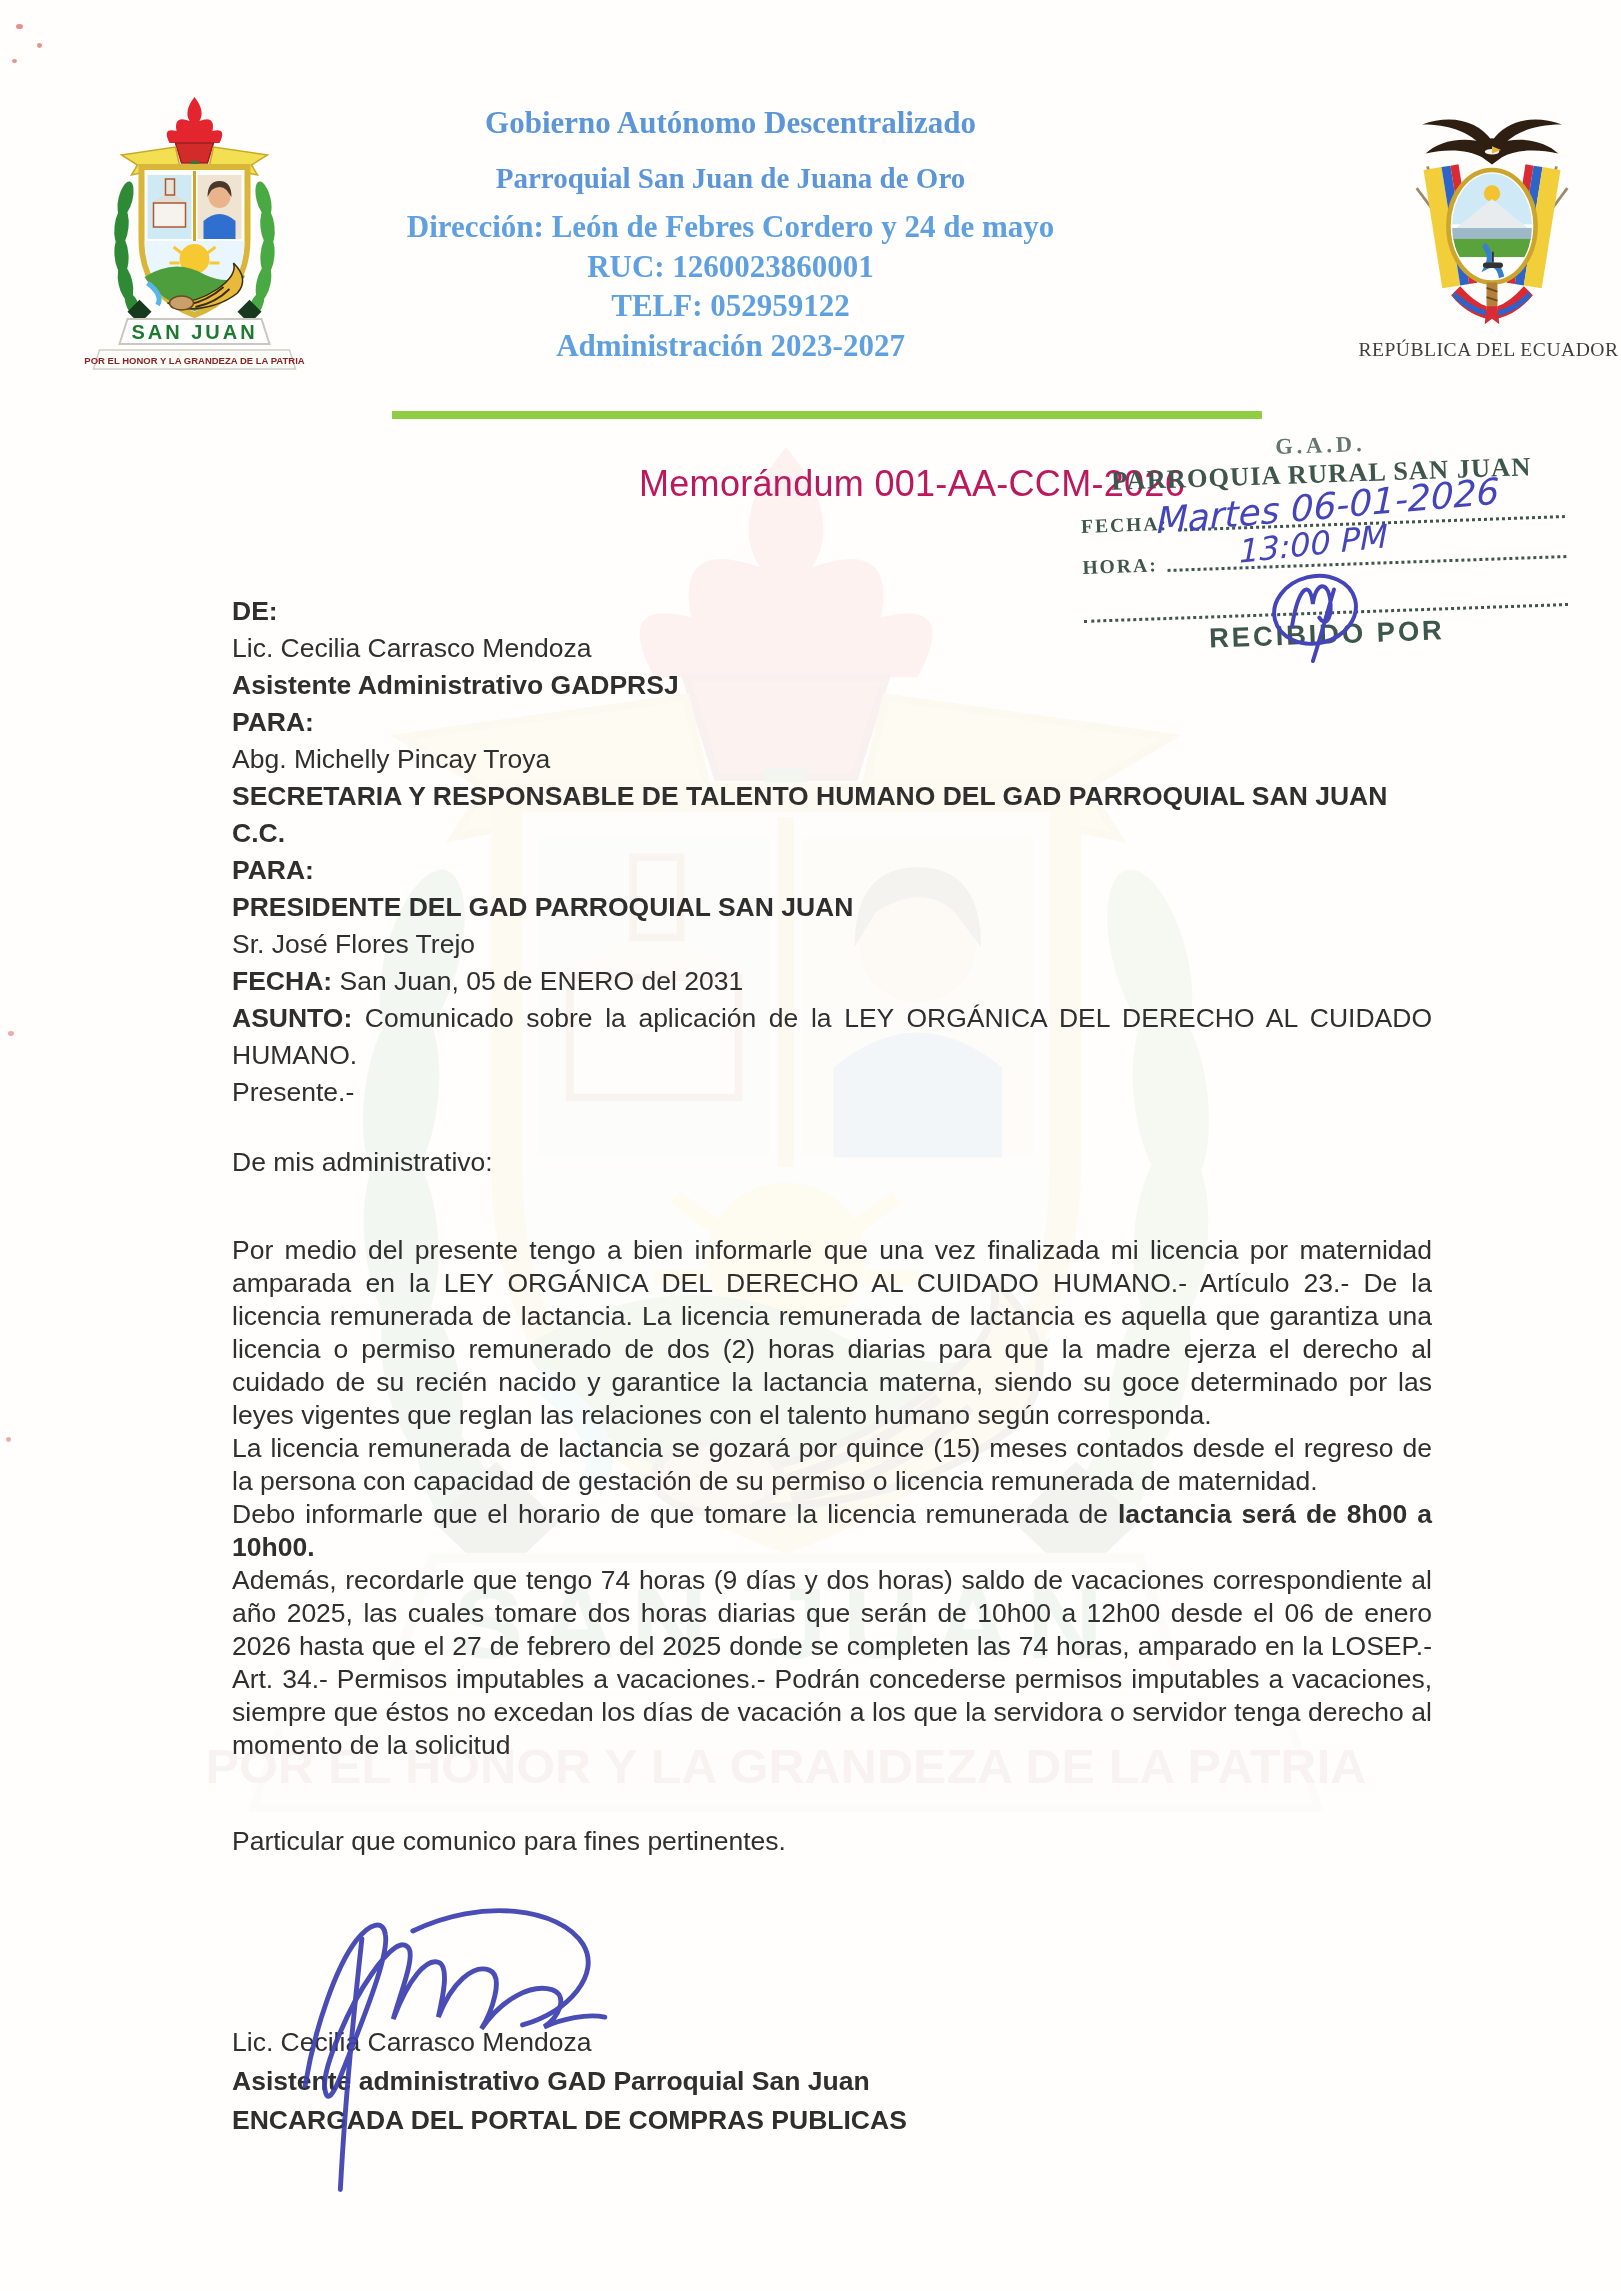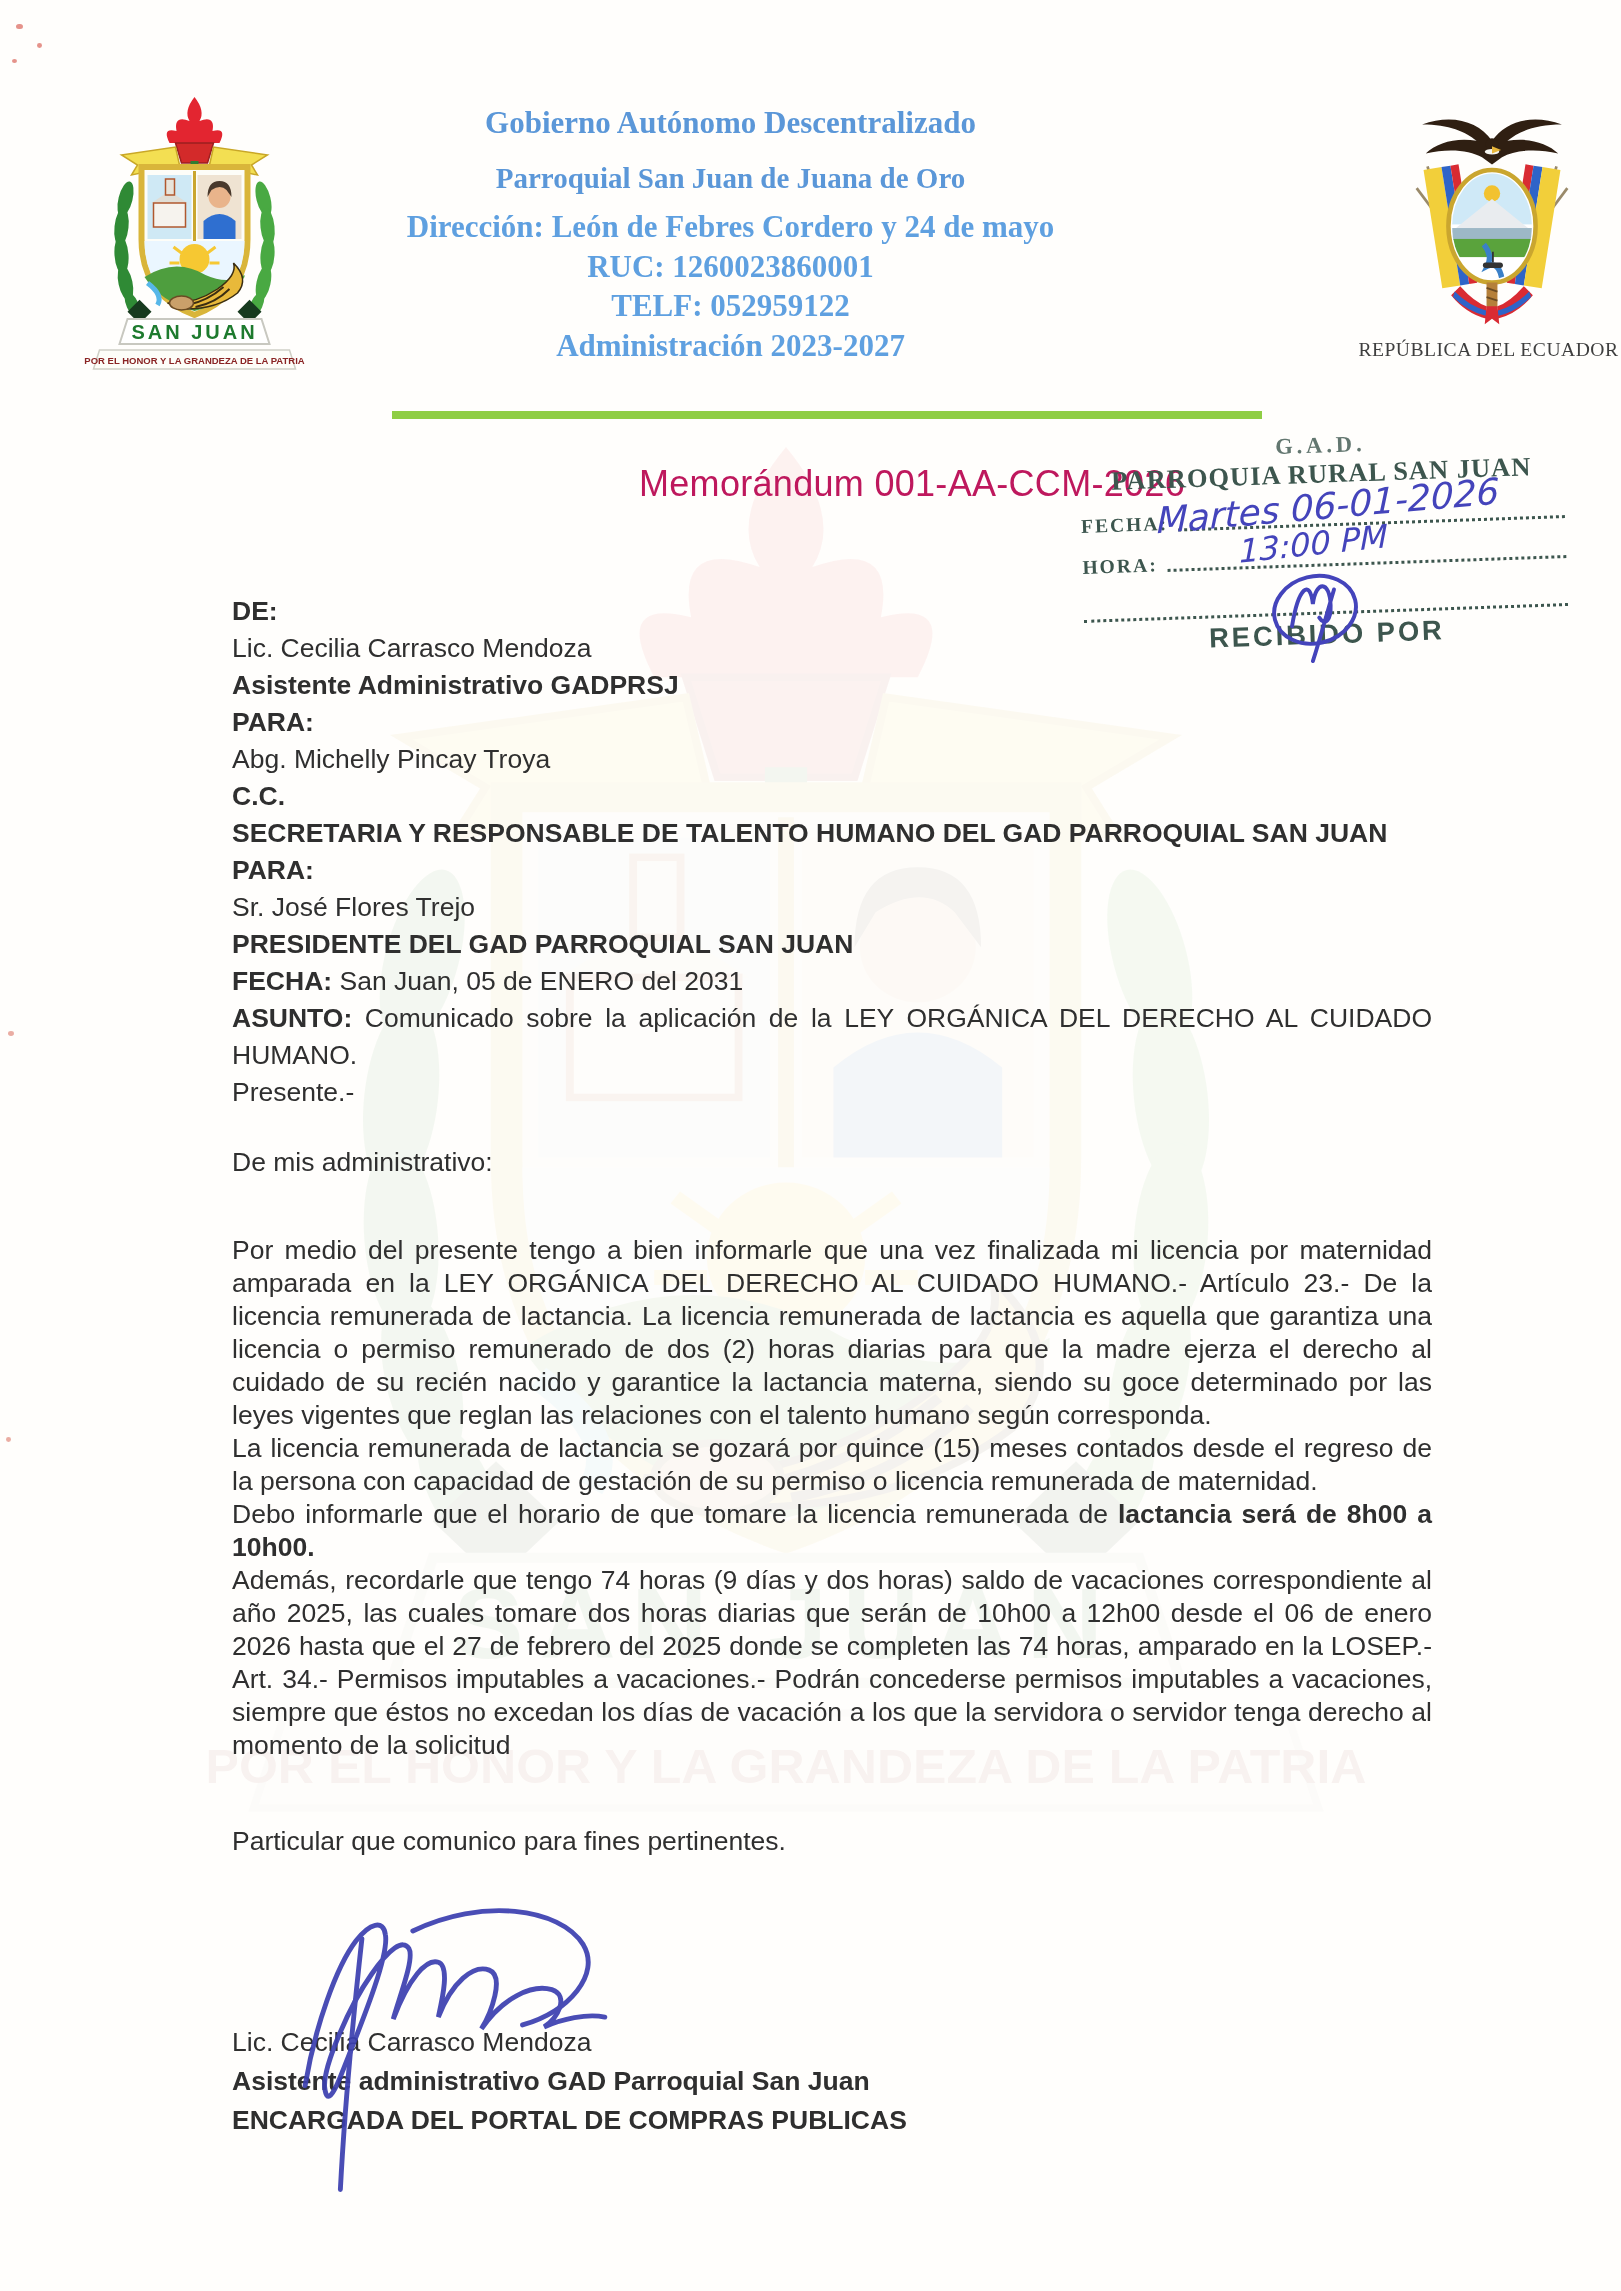--- a/index.html
+++ b/index.html
@@ -245,25 +245,25 @@
       <div class="rec-label">RECIBIDO POR</div>
     </div>
   </div>
 
   <div class="letter">
     <div class="line b">DE:</div>
     <div class="line">Lic. Cecilia Carrasco Mendoza</div>
     <div class="line b">Asistente Administrativo GADPRSJ</div>
     <div class="line b">PARA:</div>
     <div class="line">Abg. Michelly Pincay Troya</div>
+    <div class="line b">SECRETARIA Y RESPONSABLE DE TALENTO HUMANO DEL GAD PARROQUIAL SAN JUAN</div>
     <div class="line b">C.C.</div>
-    <div class="line b">SECRETARIA Y RESPONSABLE DE TALENTO HUMANO DEL GAD PARROQUIAL SAN JUAN</div>
     <div class="line b">PARA:</div>
+    <div class="line b">PRESIDENTE DEL GAD PARROQUIAL SAN JUAN</div>
     <div class="line">Sr. José Flores Trejo</div>
-    <div class="line b">PRESIDENTE DEL GAD PARROQUIAL SAN JUAN</div>
     <div class="line"><span class="b">FECHA:</span> <span>San Juan, 05 de ENERO del 2031</span></div>
     <p class="asunto"><span class="b">ASUNTO:</span> <span>Comunicado sobre la aplicación de la LEY ORGÁNICA DEL DERECHO AL CUIDADO HUMANO.</span></p>
     <div class="line">Presente.-</div>
 
     <p class="salutation">De mis administrativo:</p>
 
     <p class="p1">Por medio del presente tengo a bien informarle que una vez finalizada mi licencia por maternidad amparada en la LEY ORGÁNICA DEL DERECHO AL CUIDADO HUMANO.- Artículo 23.- De la licencia remunerada de lactancia. La licencia remunerada de lactancia es aquella que garantiza una licencia o permiso remunerado de dos (2) horas diarias para que la madre ejerza el derecho al cuidado de su recién nacido y garantice la lactancia materna, siendo su goce determinado por las leyes vigentes que reglan las relaciones con el talento humano según corresponda.</p>
     <p>La licencia remunerada de lactancia se gozará por quince (15) meses contados desde el regreso de la persona con capacidad de gestación de su permiso o licencia remunerada de maternidad.</p>
     <p><span>Debo informarle que el horario de que tomare la licencia remunerada de </span><span class="b">lactancia será de 8h00 a 10h00.</span></p>
     <p>Además, recordarle que tengo 74 horas (9 días y dos horas) saldo de vacaciones correspondiente al año 2025, las cuales tomare dos horas diarias que serán de 10h00 a 12h00 desde el 06 de enero 2026 hasta que el 27 de febrero del 2025 donde se completen las 74 horas, amparado en la LOSEP.- Art. 34.- Permisos imputables a vacaciones.- Podrán concederse permisos imputables a vacaciones, siempre que éstos no excedan los días de vacación a los que la servidora o servidor tenga derecho al momento de la solicitud</p>

